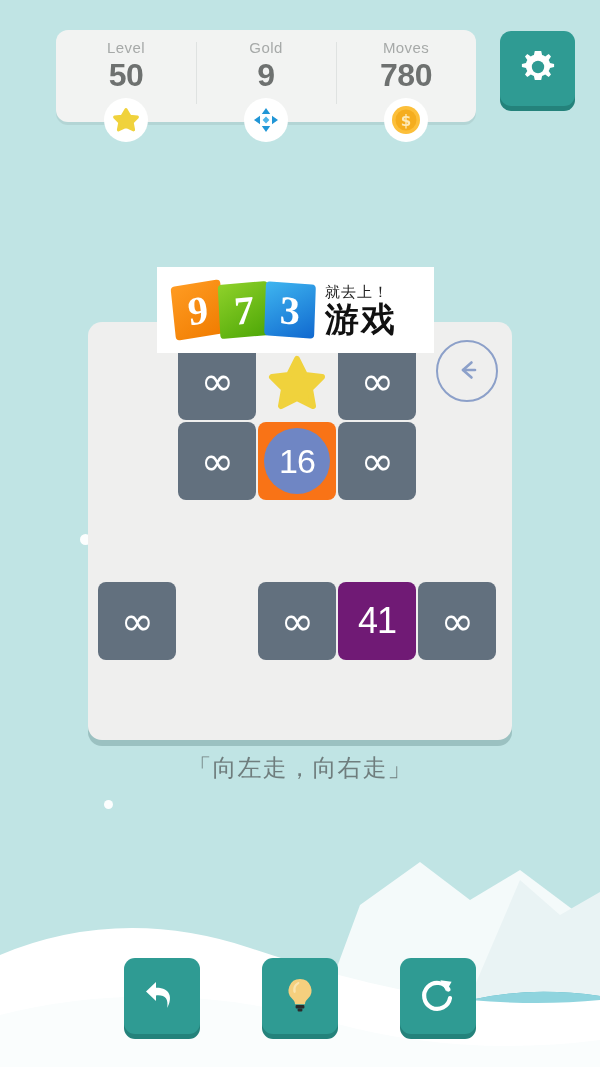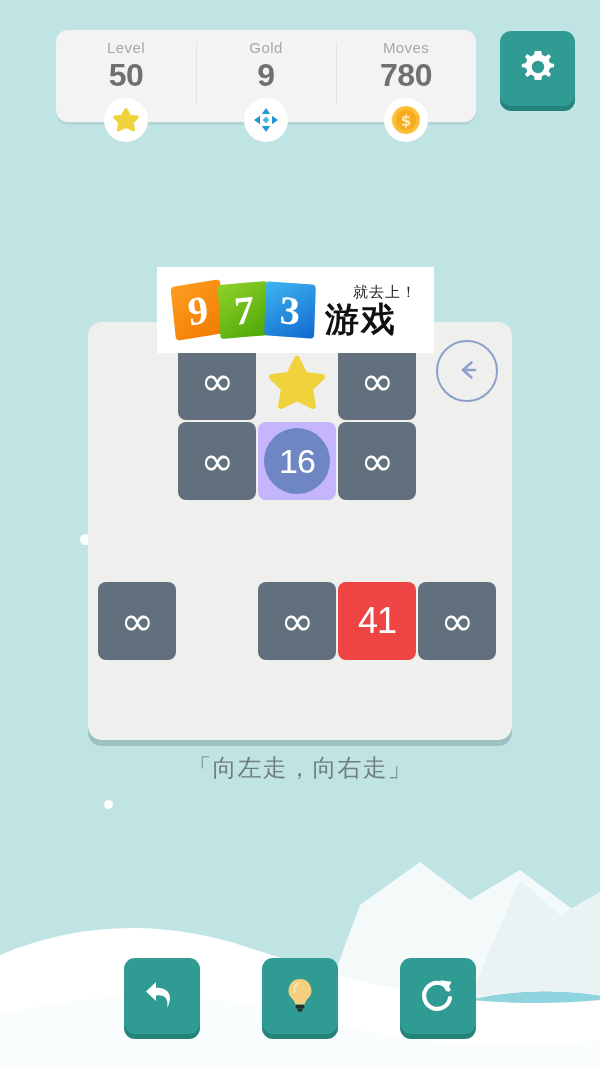--- a/index.html
+++ b/index.html
@@ -138,23 +138,23 @@
     display: flex;
     align-items: center;
     justify-content: center;
     color: #ffffff;
     font-size: 36px;
     font-weight: 400;
     letter-spacing: -1px;
     line-height: 1;
   }
   .tile.block   { background: #62707e; }
-  .tile.pink    { background: #ef4444; }
+  .tile.pink    { background: #701a75; }
   .tile.goal    { background: transparent; }
-  .tile.target  { background: #c4b5fd; position: relative; }
+  .tile.target  { background: #f97316; position: relative; }
   .tile.target .orb {
     position: absolute;
     left: 50%; top: 50%;
     width: 66px; height: 66px;
     margin: -33px 0 0 -33px;
     border-radius: 50%;
     background: #6f86c4;
     display: flex;
     align-items: center;
     justify-content: center;
@@ -219,21 +219,20 @@
     display: flex;
     flex-direction: column;
     line-height: 1;
   }
   #wm-slogan {
     font-size: 15px;
     color: #222;
     font-family: "DejaVu Sans", sans-serif;
     margin-bottom: 2px;
     letter-spacing: 1px;
-    margin-left: 28px;
   }
   #wm-brand {
     font-size: 34px;
     font-weight: bold;
     color: #111;
     font-family: "DejaVu Sans", sans-serif;
     letter-spacing: 2px;
   }
 
   

